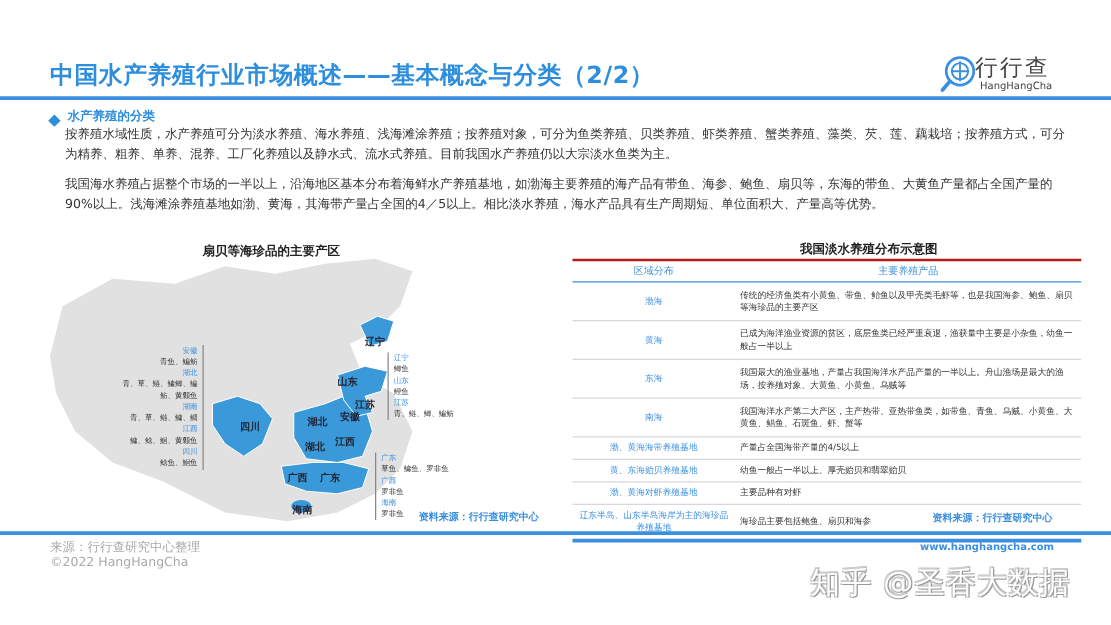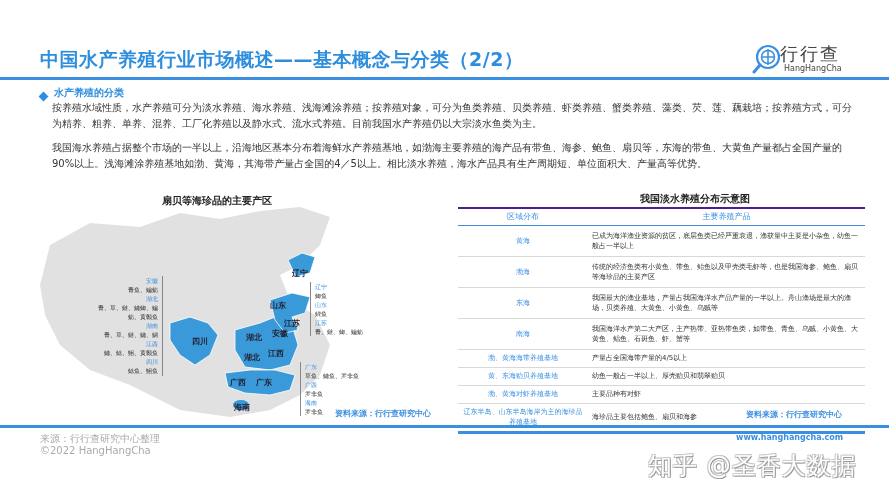--- a/index.html
+++ b/index.html
@@ -22,21 +22,21 @@
   .map-area { position: absolute; left: 30px; top: 205px; width: 420px; height: 220px; }
   .map-legend-left { position: absolute; left: 88px; top: 276px; width: 70px; text-align: right; font-size: 6px; line-height: 9px; }
   .map-legend-left .prov, .map-legend-r .prov { color: #3a8fe0; }
   .map-legend-left .fish, .map-legend-r .fish { color: #333; }
   .legend-line-left { position: absolute; left: 162px; top: 276px; width: 1px; height: 100px; background: #888; }
   .map-legend-r { position: absolute; font-size: 6px; line-height: 9px; padding-left: 4px; border-left: 1px solid #888; }
   .prov-label { position: absolute; font-size: 8px; font-weight: bold; color: #223; }
   .map-source { position: absolute; left: 335px; top: 408px; font-size: 8px; font-weight: bold; color: #3a8fe0; }
 
   .table-title { position: absolute; left: 592px; top: 192px; font-size: 10px; font-weight: bold; color: #222; margin-left: 48px; }
-  .tbl { position: absolute; left: 458px; top: 207px; width: 407px; border-top: 2px solid #4c1d95; border-collapse: collapse; }
+  .tbl { position: absolute; left: 458px; top: 207px; width: 407px; border-top: 2px solid #b91c1c; border-collapse: collapse; }
   .tbl th { font-size: 8px; color: #3a8fe0; font-weight: normal; height: 17px; border-bottom: 1px solid #3a8fe0; }
   .tbl td { font-size: 7px; line-height: 10px; border-bottom: 1px solid #d8d8d8; padding: 2px 4px; vertical-align: middle; }
   .tbl td.region { color: #3a8fe0; text-align: center; width: 130px; }
   .tbl td.prod { color: #333; }
   .tbl tr.tall td { height: 31px; }
   .tbl tr.short td { height: 18px; }
   .tbl tr.last td { height: 29px; border-bottom: 3px solid #3a8fe0; }
   .table-source { position: absolute; left: 746px; top: 409px; font-size: 8px; font-weight: bold; color: #3a8fe0; }
 
   .footer-rule { position: absolute; left: 0; top: 425px; width: 889px; height: 3px; background: #3a8fe0; }
@@ -142,30 +142,30 @@
 <div class="table-title">我国淡水养殖分布示意图</div>
 <table class="tbl">
   <thead>
     <tr>
       <th>区域分布</th>
       <th>主要养殖产品</th>
     </tr>
   </thead>
   <tbody>
     <tr class="tall">
+      <td class="region">渤海</td>
+      <td class="prod">传统的经济鱼类有小黄鱼、带鱼、鲐鱼以及甲壳类毛虾等，也是我国海参、鲍鱼、扇贝等海珍品的主要产区</td>
+    </tr>
+    <tr class="tall">
       <td class="region">黄海</td>
       <td class="prod">已成为海洋渔业资源的贫区，底层鱼类已经严重衰退，渔获量中主要是小杂鱼，幼鱼一般占一半以上</td>
     </tr>
     <tr class="tall">
-      <td class="region">渤海</td>
-      <td class="prod">传统的经济鱼类有小黄鱼、带鱼、鲐鱼以及甲壳类毛虾等，也是我国海参、鲍鱼、扇贝等海珍品的主要产区</td>
-    </tr>
-    <tr class="tall">
       <td class="region">东海</td>
-      <td class="prod">我国最大的渔业基地，产量占我国海洋水产品产量的一半以上。舟山渔场是最大的渔场，贝类养殖、大黄鱼、小黄鱼、乌贼等</td>
+      <td class="prod">我国最大的渔业基地，产量占我国海洋水产品产量的一半以上。舟山渔场是最大的渔场，按养殖对象、大黄鱼、小黄鱼、乌贼等</td>
     </tr>
     <tr class="tall">
       <td class="region">南海</td>
       <td class="prod">我国海洋水产第二大产区，主产热带、亚热带鱼类，如带鱼、青鱼、乌贼、小黄鱼、大黄鱼、鲳鱼、石斑鱼、虾、蟹等</td>
     </tr>
     <tr class="short">
       <td class="region">渤、黄海海带养殖基地</td>
       <td class="prod">产量占全国海带产量的4/5以上</td>
     </tr>
     <tr class="short">

